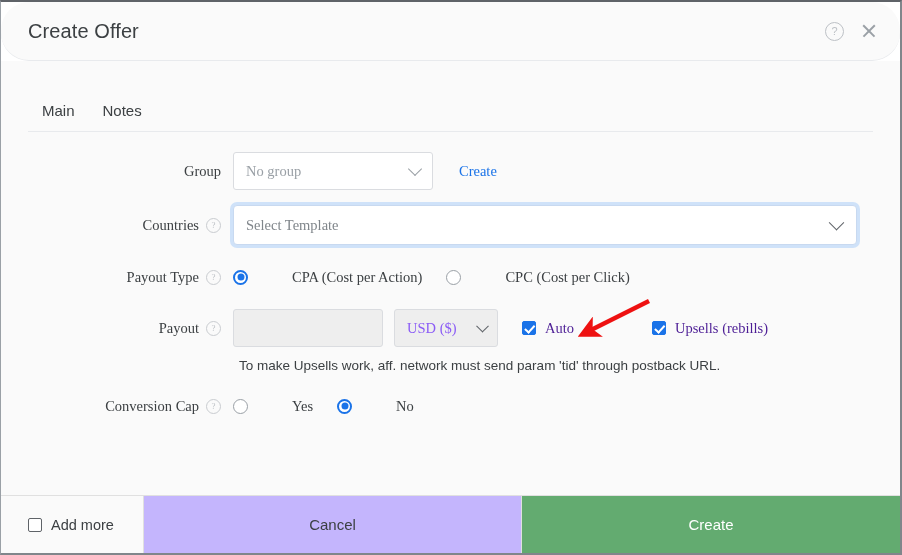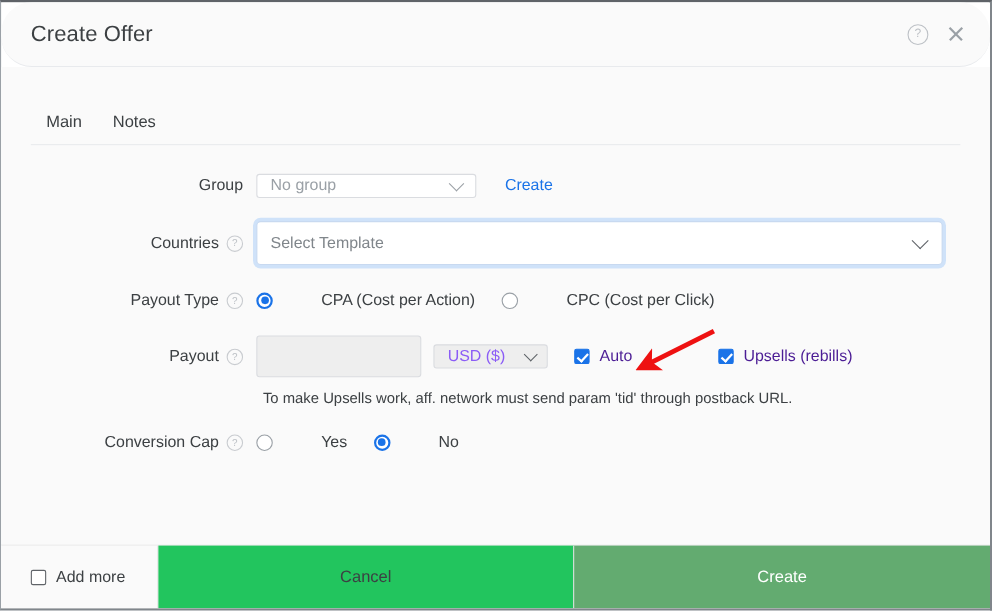--- a/index.html
+++ b/index.html
@@ -120,20 +120,21 @@
   }
 
   .form {
     padding-top: 20px;
   }
   .form-row {
     display: flex;
     align-items: center;
     min-height: 34px;
     margin-bottom: 15px;
+    font-family: Liberation Serif, serif;
   }
   .form-label {
     width: 232px;
     flex: 0 0 232px;
     text-align: right;
     padding-right: 12px;
     box-sizing: border-box;
     font-size: 14.5px;
     color: #3c4043;
     display: flex;
@@ -157,21 +158,21 @@
   }
   .form-control {
     display: flex;
     align-items: center;
   }
 
   
   .select {
     position: relative;
     box-sizing: border-box;
-    height: 22px;
+    height: 38px;
     border: 1px solid #dadce0;
     border-radius: 3px;
     background: #ffffff;
     display: flex;
     align-items: center;
     padding: 0 34px 0 12px;
     font-size: 14.5px;
     color: #9aa0a6;
     cursor: pointer;
     white-space: nowrap;
@@ -352,21 +353,21 @@
     border-right: 1px solid #e0e0e0;
     background: #fafafa;
     cursor: pointer;
   }
   .footer-cancel {
     width: 377px;
     flex: 0 0 377px;
     display: flex;
     align-items: center;
     justify-content: center;
-    background: #22c55e;
+    background: #c4b5fd;
     border-right: 1px solid #e0e0e0;
     font-size: 15px;
     color: #3c4043;
     cursor: pointer;
   }
   .footer-create {
     flex: 1 1 auto;
     display: flex;
     align-items: center;
     justify-content: center;

